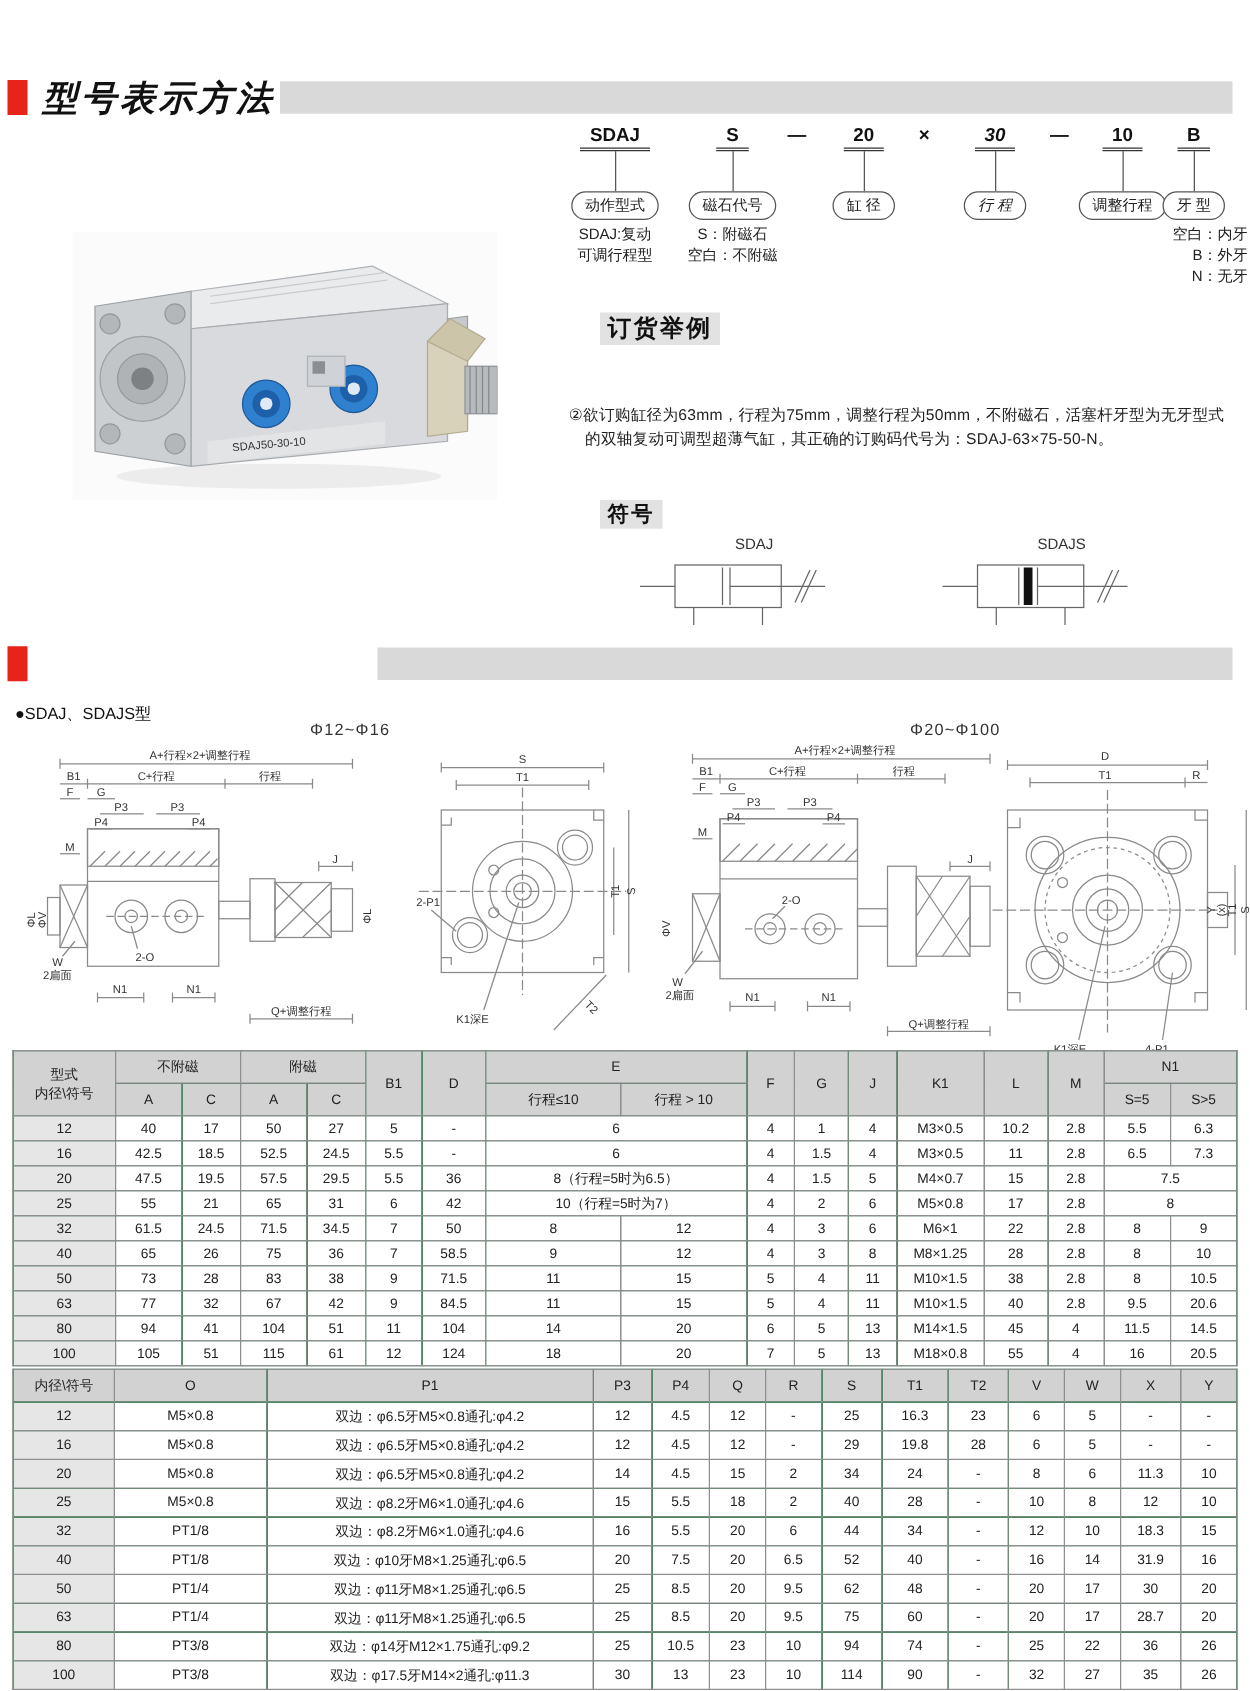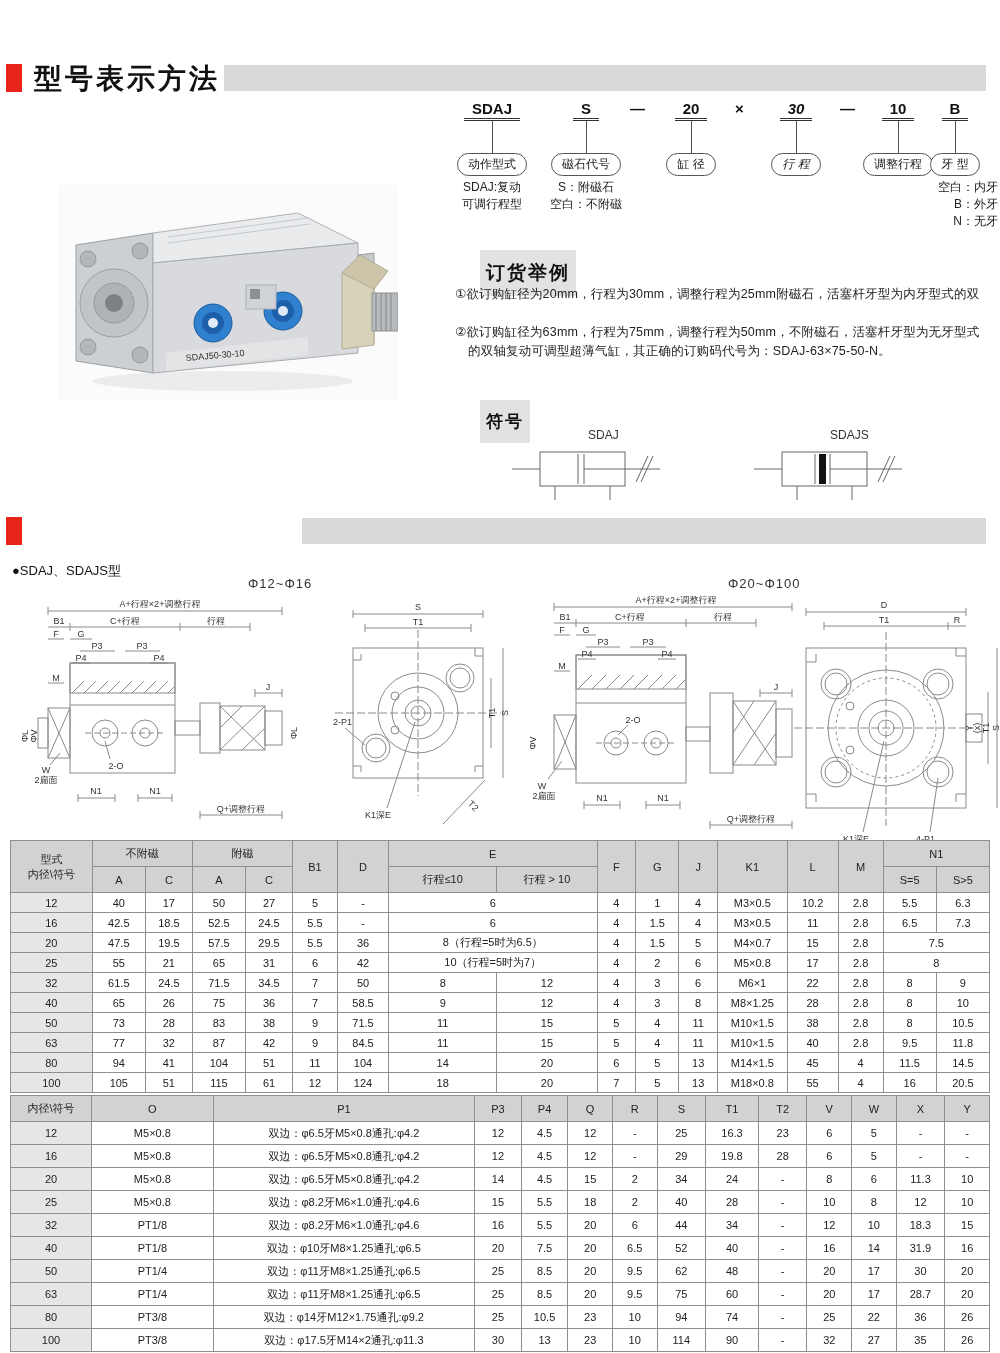--- a/index.html
+++ b/index.html
@@ -12,21 +12,21 @@
   .sec-head .bar{position:absolute;top:1px;height:26px;background:#d9d9d9;}
 
   
   .seg{position:absolute;text-align:center;}
   .seg .code{font-size:15px;font-weight:bold;color:#111;display:inline-block;border-bottom:3px double #333;padding:0 8px 1px 8px;}
   .seg .stem{width:1px;background:#555;margin:0 auto;}
   .seg .oval{display:inline-block;border:1px solid #555;border-radius:12px;padding:2px 10px;font-size:12px;color:#222;white-space:nowrap;background:#fff;}
   .seg .note{font-size:12px;color:#222;line-height:17px;margin-top:3px;white-space:nowrap;}
   .sep{position:absolute;font-size:15px;font-weight:bold;color:#111;}
 
-  .gtitle{position:absolute;font-size:19px;font-weight:bold;color:#111;background:#e2e2e2;padding:10px 6px;letter-spacing:2px;}
+  .gtitle{position:absolute;font-size:19px;font-weight:bold;color:#111;background:#e2e2e2;padding:0 6px;letter-spacing:2px;}
   .ordline{position:absolute;font-size:12.5px;color:#222;white-space:nowrap;letter-spacing:0.2px;}
 
   .sym-label{position:absolute;font-size:12px;color:#333;}
 
   .sub-label{position:absolute;font-size:13px;color:#111;}
   .range-label{position:absolute;font-size:13px;color:#333;letter-spacing:1px;}
 
   svg text{font-family:"Liberation Sans","DejaVu Sans",sans-serif;fill:#333;}
   .dim{font-size:9px;}
 
@@ -35,21 +35,21 @@
   table.dt th{background:#d2d2d2;height:25px;}
   table.dt td{height:19px;background:#fff;}
   table.dt td:first-child{background:#e6e6e6;}
   #table2 td{height:22px;}
 </style>
 </head>
 <body>
 
 <div id="page">
 
-  <div class="sec-head" style="top:64px;width:1000px;">
+  <div class="sec-head" style="top:64px;width:1000px;font-style:italic;">
     <div class="red"></div>
     <div class="bar" style="left:224px;width:762px;"></div>
     <div class="ttl">型号表示方法</div>
   </div>
 
   <div>
 
     <div class="seg" style="left:442px;top:100px;width:100px;">
       <span class="code">SDAJ</span>
       <div class="stem" style="height:32px;"></div>
@@ -131,21 +131,20 @@
     <polygon points="284,88 316,84 316,160 284,164" fill="#d9d2bb" stroke="#b3ab90"></polygon>
     <polygon points="284,88 302,70 330,86 316,104" fill="#cdc5a9" stroke="#b3ab90"></polygon>
     <rect x="314" y="108" width="26" height="38" fill="#b8bbbe" stroke="#8f9397"></rect>
     <line x1="318" y1="108" x2="318" y2="146" stroke="#84888c"></line>
     <line x1="323" y1="108" x2="323" y2="146" stroke="#84888c"></line>
     <line x1="328" y1="108" x2="328" y2="146" stroke="#84888c"></line>
     <line x1="333" y1="108" x2="333" y2="146" stroke="#84888c"></line>
   </svg>
 
   <div class="gtitle" style="left:480px;top:250px;">订货举例</div>
-  <div class="ordline" style="left:455px;top:286px;">①欲订购缸径为20mm，行程为30mm，调整行程为25mm附磁石，活塞杆牙型为内牙型式的双</div>
   <div class="ordline" style="left:455px;top:324px;">②欲订购缸径为63mm，行程为75mm，调整行程为50mm，不附磁石，活塞杆牙型为无牙型式</div>
   <div class="ordline" style="left:468px;top:343px;">的双轴复动可调型超薄气缸，其正确的订购码代号为：SDAJ-63×75-50-N。</div>
 
   <div class="gtitle" style="left:480px;top:400px;font-size:17px;">符号</div>
   <div class="sym-label" style="left:588px;top:428px;">SDAJ</div>
   <svg style="position:absolute;left:510px;top:440px;" width="180" height="62" viewBox="0 0 180 62">
     <g stroke="#666" fill="none">
       <rect x="30" y="12" width="85" height="34"></rect>
       <line x1="68" y1="14" x2="68" y2="44"></line>
         <line x1="74" y1="14" x2="74" y2="44"></line>
@@ -587,34 +586,34 @@
           <td>M10×1.5</td>
           <td>38</td>
           <td>2.8</td>
           <td>8</td>
           <td>10.5</td>
         </tr>
         <tr>
           <td>63</td>
           <td>77</td>
           <td>32</td>
-          <td>87</td>
+          <td>67</td>
           <td>42</td>
           <td>9</td>
           <td>84.5</td>
           <td>11</td>
           <td>15</td>
           <td>5</td>
           <td>4</td>
           <td>11</td>
           <td>M10×1.5</td>
           <td>40</td>
           <td>2.8</td>
           <td>9.5</td>
-          <td>11.8</td>
+          <td>20.6</td>
         </tr>
         <tr>
           <td>80</td>
           <td>94</td>
           <td>41</td>
           <td>104</td>
           <td>51</td>
           <td>11</td>
           <td>104</td>
           <td>14</td>

